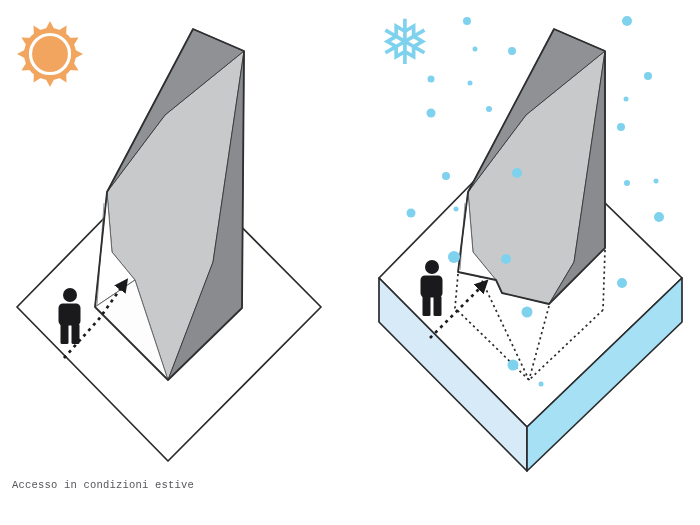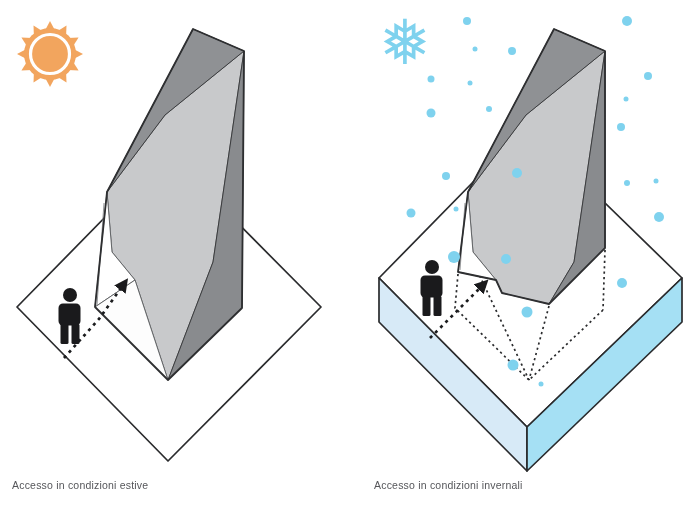--- a/index.html
+++ b/index.html
@@ -23,21 +23,21 @@
   .sun-body{fill:#f2a55e;}
   .sun-ray{fill:#f2a55e;}
   .sun-ring{fill:none;stroke:#ffffff;stroke-width:3.2;}
   .dashline{fill:none;stroke:#2a2b2d;stroke-width:1.7;stroke-dasharray:2.2 3.2;}
   .snow-top{fill:#ffffff;stroke:#2a2b2d;stroke-width:1.7;stroke-linejoin:round;}
   .snow-left{fill:#d7eaf7;stroke:#2a2b2d;stroke-width:1.7;stroke-linejoin:round;}
   .snow-right{fill:#a5e0f4;stroke:#2a2b2d;stroke-width:1.7;stroke-linejoin:round;}
   .dot{fill:#7fd2ee;}
   .flake{fill:#7fd2ee;font-family:"DejaVu Sans", sans-serif;font-size:62px;}
   .caption{position:absolute;top:479px;font-size:10.5px;line-height:13px;color:#55565a;
-           letter-spacing:0.2px;white-space:nowrap;}
+           letter-spacing:0.2px;white-space:nowrap;font-family:Liberation Mono, monospace;}
 </style>
 </head>
 <body>
 
 <div class="stage">
 
   <div class="panel panel-left">
     <svg viewBox="0 0 350 525">
       <defs>
         <marker id="ah1" viewBox="0 0 10 10" refX="7.5" refY="5" markerWidth="5.2" markerHeight="5.2" orient="auto">
@@ -155,15 +155,14 @@
         <circle class="dot" cx="163" cy="365" r="5.5"></circle>
         <circle class="dot" cx="191" cy="384" r="2.5"></circle>
       </g>
 
       <text class="flake" x="55" y="42" text-anchor="middle" dominant-baseline="central">❅</text>
     </svg>
   </div>
 
   <div class="caption" style="left:12px">Accesso in condizioni estive</div>
 
-  <div class="caption" style="left:374px">Accesso in condizioni invernali</div>
 
 </div>
 
 </body></html>

